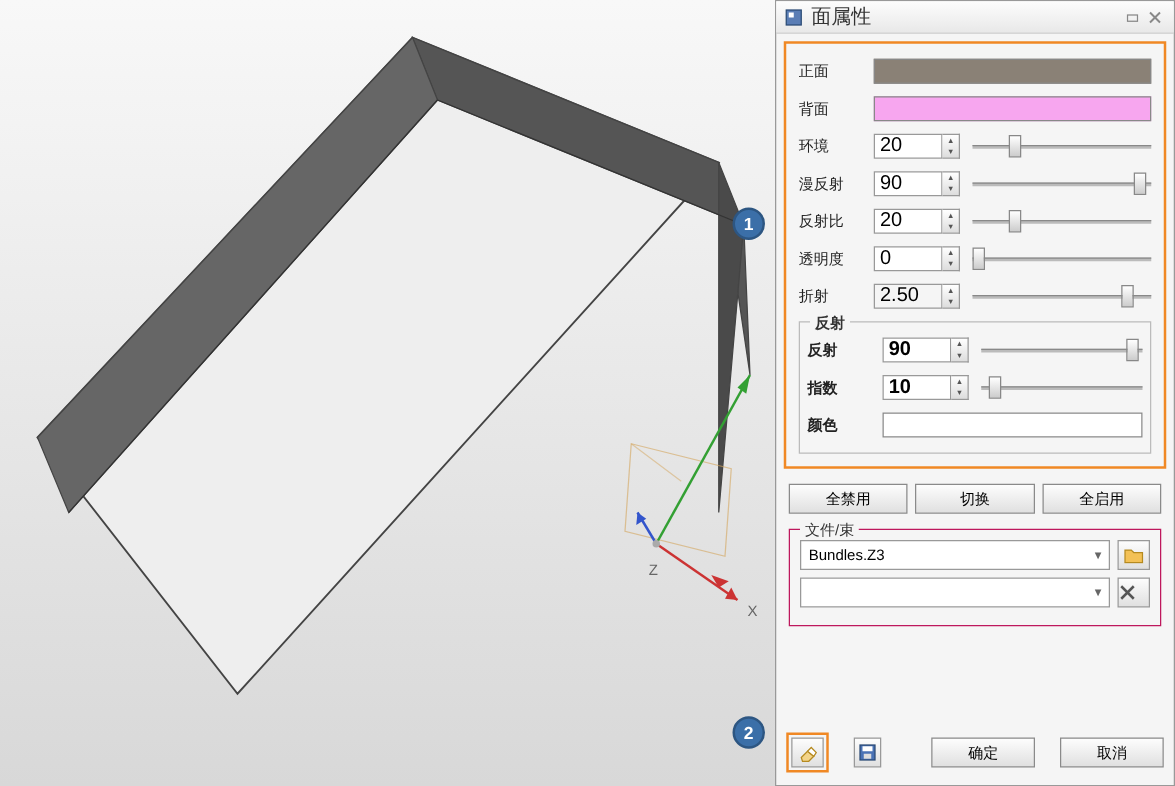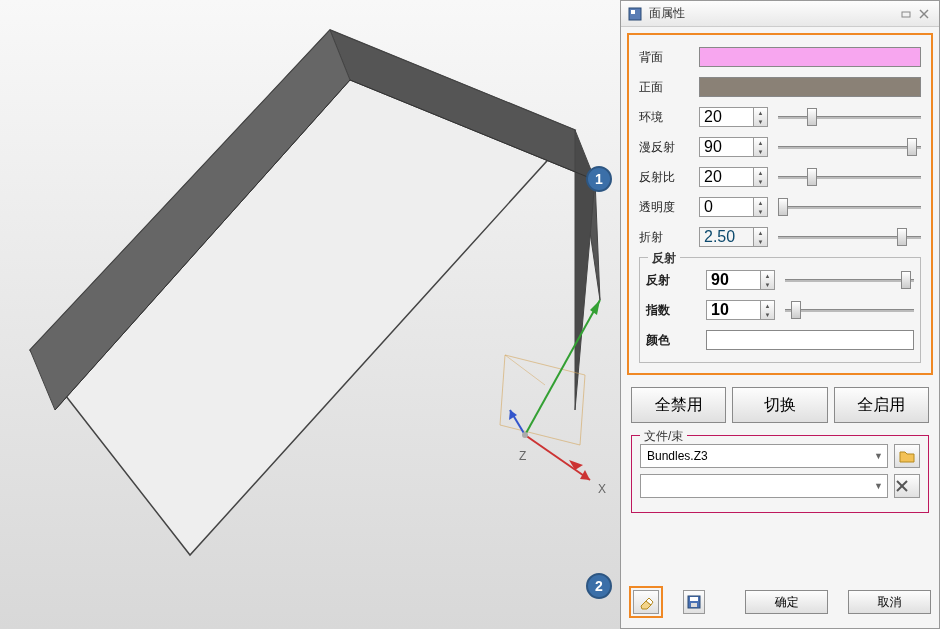--- a/index.html
+++ b/index.html
@@ -1,40 +1,40 @@
 <!DOCTYPE html>
 <html><head>
 <meta charset="utf-8">
 <style>
 * { box-sizing: border-box; margin: 0; padding: 0; }
 body { font-family: "Microsoft YaHei", "SimSun", sans-serif; font-size: 12px; background: #fff; width: 940px; height: 629px; overflow: hidden; position: relative; }
 .viewport { position: absolute; left: 0; top: 0; width: 620px; height: 629px; background: linear-gradient(180deg, #f8f8f8 0%, #d8d8d8 100%); }
 .panel { position: absolute; right: 0; top: 0; width: 320px; height: 629px; background: #f5f5f5; border: 1px solid #999; }
 .panel-header { height: 26px; background: linear-gradient(#fdfdfd, #e8e8e8); border-bottom: 1px solid #ccc; display: flex; align-items: center; padding: 0 6px; }
 .panel-header .icon { width: 16px; height: 16px; margin-right: 6px; }
-.panel-header .title { flex: 1; font-size: 12px; color: #333; }
+.panel-header .title { flex: 1; font-size: 16px; color: #333; }
 .header-btn { width: 18px; height: 16px; display: flex; align-items: center; justify-content: center; color: #777; cursor: pointer; }
 .section-frame { border: 2px solid #f08824; margin: 6px; padding: 8px 10px 10px 10px; position: relative; }
 .prop-row { display: flex; align-items: center; height: 28px; margin-bottom: 2px; }
 .prop-label { width: 60px; color: #222; }
 .color-swatch { flex: 1; height: 20px; border: 1px solid #888; cursor: pointer; }
 .swatch-gray { background: #8a8176; }
 .swatch-pink { background: #f7a6ef; }
 .swatch-white { background: #fff; }
 .num-input { width: 55px; height: 20px; border: 1px solid #999; background: #fff; padding: 0 4px; font-size: 16px; display: flex; align-items: center; }
-.num-input.disabled { color: #0c4a6e; background: #f5f5f5; }
+.num-input.disabled { color: #000000; background: #f5f5f5; }
 .spinner { width: 14px; height: 20px; display: flex; flex-direction: column; border: 1px solid #999; border-left: none; background: linear-gradient(#fff,#ddd); }
 .spin-btn { flex: 1; display: flex; align-items: center; justify-content: center; font-size: 6px; color: #555; cursor: pointer; }
 .slider-wrap { flex: 1; margin-left: 10px; position: relative; height: 20px; display: flex; align-items: center; }
 .slider-track { width: 100%; height: 3px; background: #bbb; border-top: 1px solid #888; }
 .slider-thumb { position: absolute; width: 10px; height: 18px; background: linear-gradient(#fff,#ccc); border: 1px solid #888; top: 1px; cursor: pointer; }
 .fieldset { border: 1px solid #bbb; margin-top: 6px; padding: 8px 6px 6px 6px; position: relative; font-weight: bold; }
 .fieldset-legend { position: absolute; top: -8px; left: 8px; background: #f5f5f5; padding: 0 4px; font-size: 12px; color: #333; }
 .btn-row { display: flex; gap: 6px; margin: 12px 10px; }
-.btn { flex: 1; height: 36px; background: linear-gradient(#fdfdfd,#e0e0e0); border: 1px solid #8a8a8a; display: flex; align-items: center; justify-content: center; cursor: pointer; font-size: 16px; }
+.btn { flex: 1; height: 24px; background: linear-gradient(#fdfdfd,#e0e0e0); border: 1px solid #8a8a8a; display: flex; align-items: center; justify-content: center; cursor: pointer; font-size: 12px; }
 .file-section { margin: 6px 10px; position: relative; }
 .file-fieldset { border: 1px solid #be185d; padding: 8px 8px 8px 8px; position: relative; }
 .file-row { display: flex; align-items: flex-end; gap: 6px; margin-bottom: 6px; }
 .combo { flex: 1; height: 24px; border: 1px solid #999; background: #fff; display: flex; align-items: center; padding: 0 6px; position: relative; }
 .combo-arrow { position: absolute; right: 4px; color: #666; font-size: 9px; }
 .icon-btn { width: 26px; height: 24px; border: 1px solid #999; background: linear-gradient(#fdfdfd,#e0e0e0); display: flex; align-items: center; justify-content: center; cursor: pointer; }
 .bottom-row { position: absolute; bottom: 10px; left: 8px; right: 8px; display: flex; align-items: center; gap: 20px; }
 .bottom-icon-frame { border: 2px solid #f08824; padding: 2px; display: flex; }
 .btn-wide { width: 98px; height: 24px; background: linear-gradient(#fdfdfd,#e0e0e0); border: 1px solid #8a8a8a; display: flex; align-items: center; justify-content: center; cursor: pointer; }
 .callout { position: absolute; width: 26px; height: 26px; border-radius: 50%; background: #3b6fa8; color: #fff; display: flex; align-items: center; justify-content: center; font-size: 14px; font-weight: bold; border: 2px solid #2d5682; }
@@ -100,27 +100,27 @@
       <svg width="10" height="10">
           <line x1="1" y1="1" x2="9" y2="9" stroke="#888" stroke-width="1.5"></line>
           <line x1="9" y1="1" x2="1" y2="9" stroke="#888" stroke-width="1.5"></line>
         </svg>
     </span>
   </div>
 
   <div class="section-frame">
 
     <div class="prop-row">
+      <span class="prop-label">正面</span>
+      <div class="color-swatch swatch-gray"></div>
+    </div>
+
+    <div class="prop-row">
       <span class="prop-label">背面</span>
       <div class="color-swatch swatch-pink"></div>
-    </div>
-
-    <div class="prop-row">
-      <span class="prop-label">正面</span>
-      <div class="color-swatch swatch-gray"></div>
     </div>
 
     <div class="prop-row">
       <span class="prop-label">环境</span>
       <div class="num-input">
           <span>20</span>
         </div>
       <div class="spinner">
           <div class="spin-btn">▲</div>
           <div class="spin-btn">▼</div>

